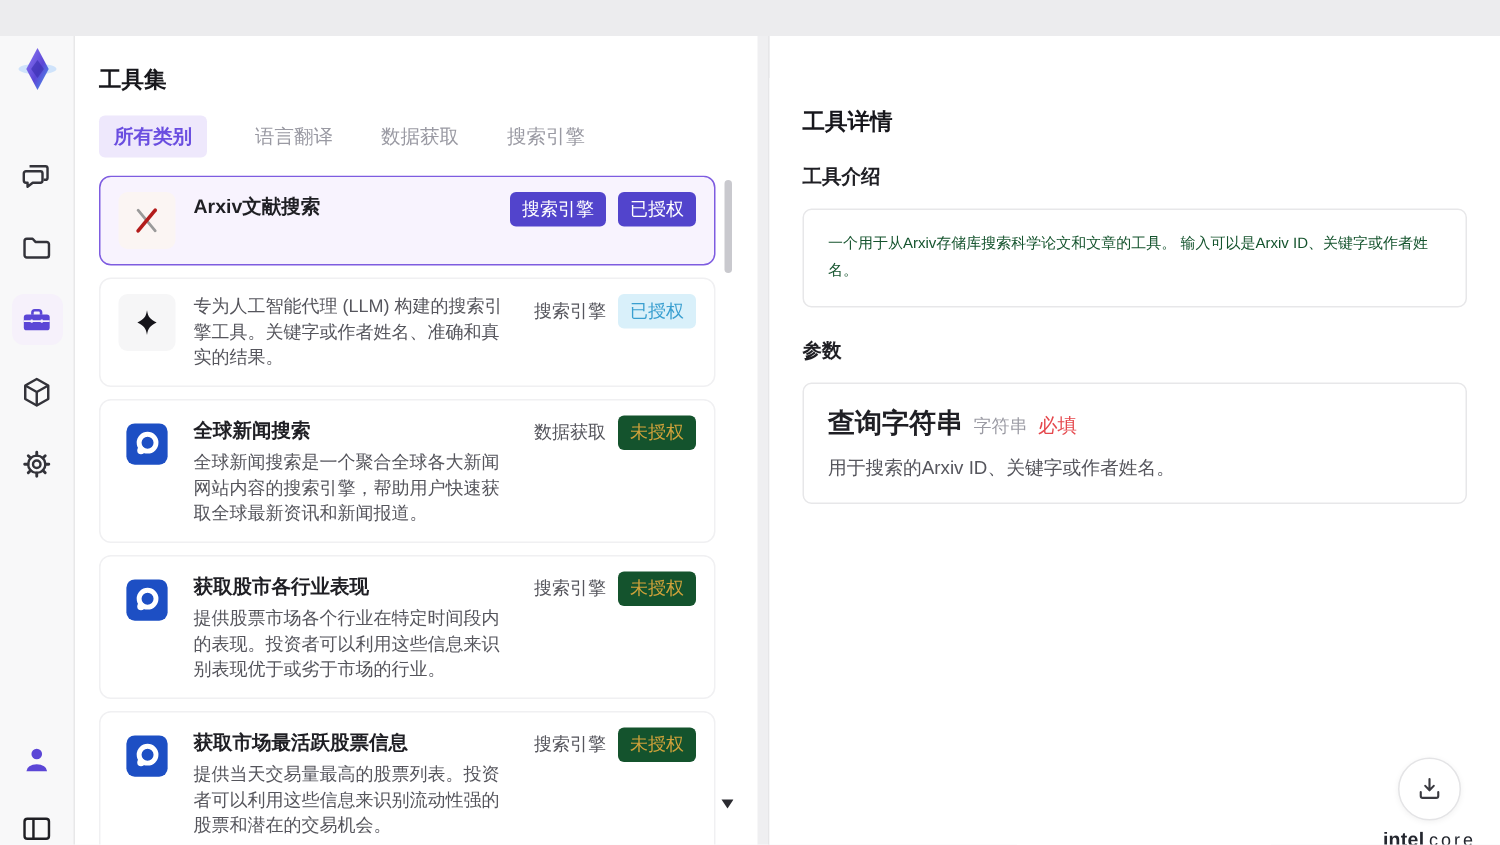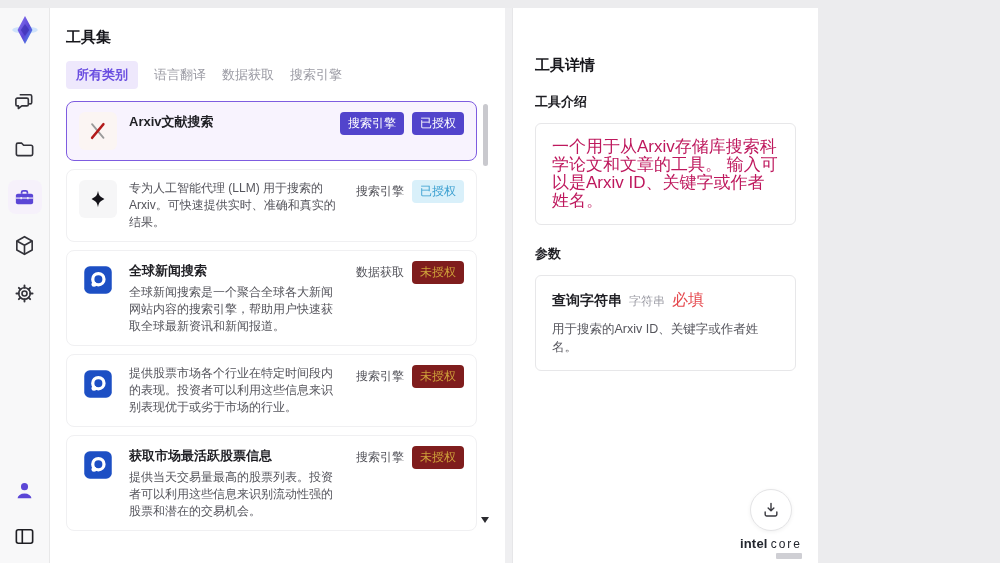--- a/index.html
+++ b/index.html
@@ -1,75 +1,75 @@
 <!DOCTYPE html>
 <html><head>
 <meta charset="utf-8">
 <style>
   * { margin:0; padding:0; box-sizing:border-box; }
   html,body { width:1000px; height:563px; overflow:hidden; background:#ececee;
               font-family:"Liberation Sans","DejaVu Sans",sans-serif; }
-  .app { width:818px; height:563px; padding-top:8px; background:#ececee; }
+  .app { width:1000px; height:563px; padding-top:24px; background:#ececee; }
   .frame { display:flex; height:555px; background:#fff; }
 
   
   .sidebar { width:50px; background:#f8f8f9; border-right:1px solid #e8e8e9;
              display:flex; flex-direction:column; align-items:center; padding:4px 0 10px; }
   .logo { width:36px; height:36px; display:flex; align-items:center; justify-content:center; }
   .side-nav { margin-top:36px; display:flex; flex-direction:column; align-items:center; gap:14px; }
   .side-btn { width:34px; height:34px; border:none; background:transparent; border-radius:8px;
               display:flex; align-items:center; justify-content:center; cursor:pointer; }
   .side-btn.active { background:#f6f1fb; }
   .side-bottom { margin-top:auto; display:flex; flex-direction:column; align-items:center; gap:12px; }
 
   
   .main { width:455px; padding:20px 16px 0 16px; background:#fff; display:flex; flex-direction:column; }
   .main h1 { font-size:15px; font-weight:bold; color:#17171c; margin-bottom:14px; }
-  .tabs { display:flex; align-items:flex-end; gap:16px; }
+  .tabs { display:flex; align-items:flex-end; gap:32px; }
   .tab { border:none; background:transparent; font-size:13px; color:#9a9aa3; cursor:pointer;
          padding:5px 0; border-radius:4px; font-family:inherit; }
   .tab.active { background:#eee8fc; color:#6a4ee0; padding:5px 10px; font-weight:bold; }
   .tool-list { position:relative; margin-top:12px; flex:1; overflow:hidden; padding-right:12px; }
 
   .card { display:flex; gap:12px; padding:10px 12px; border:1px solid #f0f0f2; border-radius:8px;
           background:#fff; margin-bottom:8px; cursor:pointer; }
   .card.selected { border:1.5px solid #7e5ce0; background:#f8f3fe; }
   .tool-icon { width:38px; height:38px; border-radius:6px; flex:0 0 38px;
                display:flex; align-items:center; justify-content:center; background:#f6f6f7; }
   .tool-icon.bg-arxiv-logo { background:#fbf5f3; }
   .tool-icon.bg-news-search { background:transparent; }
   .tool-body { flex:1; min-width:0; }
   .tool-title { font-size:13px; font-weight:bold; color:#1f1f24; margin:1px 0 4px; }
   .tool-desc { font-size:12px; color:#55555c; line-height:17px; }
   .tool-badges { display:flex; gap:8px; align-items:flex-start; white-space:nowrap; margin-left:4px; }
   .badge { font-size:12px; border-radius:4px; padding:3px 8px; }
   .badge.solid { background:#5244cc; color:#fff; }
   .badge.text  { background:transparent; color:#55555c; padding:3px 0; }
   .badge.info  { background:#d9f0fa; color:#3a9fd0; }
-  .badge.warn  { background:#7f1d1d; color:#cfa23a;text-align:right; }
+  .badge.warn  { background:#14532d; color:#cfa23a;text-align:right; }
 
   .scroll-thumb { position:absolute; right:1px; top:3px; width:5px; height:62px;
                   background:#c9c9ce; border-radius:3px; }
   .scroll-arrow { position:absolute; right:0; bottom:40px; width:0; height:0;
                   border-left:4px solid transparent; border-right:4px solid transparent;
                   border-top:6px solid #2b2b30; }
 
   
   .panel-gap { width:8px; background:#efeff1; border-right:1px solid #e6e6e8; }
 
   
   .detail { flex:1; background:#fff; padding:20px 22px; position:relative;margin-top:28px; }
   .detail h1 { font-size:15px; font-weight:bold; color:#17171c; margin-bottom:18px; }
   .detail h2 { font-size:13px; font-weight:bold; color:#1f1f24; margin:4px 0 12px; }
   .box { border:1px solid #e7e7e9; border-radius:6px; background:#fff; padding:14px 16px; margin-bottom:20px; }
-  .intro-text { font-size:17px; color:#be185d; line-height:18px; }
+  .intro-text { font-size:10px; color:#14532d; line-height:18px; }
   .param-head { display:flex; align-items:baseline; gap:7px; }
-  .param-name { font-size:14px; font-weight:bold; color:#1f1f24; }
+  .param-name { font-size:18px; font-weight:bold; color:#1f1f24; }
   .param-type { font-size:12px; color:#9a9aa3; }
-  .param-required { font-size:16px; color:#e5484d; }
+  .param-required { font-size:13px; color:#e5484d; }
   .param-desc { font-size:12.5px; color:#55555c; margin-top:9px; line-height:18px; }
 
   .float-tools { position:absolute; right:16px; bottom:4px; display:flex; flex-direction:column;
                  align-items:center; gap:5px; }
   .dl-btn { width:42px; height:42px; border-radius:50%; border:1px solid #e4e4e6; background:#fff;
             display:flex; align-items:center; justify-content:center; cursor:pointer;
             box-shadow:0 1px 4px rgba(0,0,0,0.06); }
   .brand { display:flex; flex-direction:column; align-items:flex-end; }
   .brand-line { font-size:13px; color:#23262e; }
   .brand-line .intel { font-weight:bold; letter-spacing:0.2px; }
@@ -189,21 +189,21 @@
       <span class="badge auth-badge solid">已授权</span>
     </div>
   </div>
           <div class="card">
     <div class="tool-icon bg-tavily-star">
               <svg viewBox="0 0 24 24" width="22" height="22">
                 <path d="M12 3 C12.8 8 14 9.2 19 12 C14 14.8 12.8 16 12 21 C11.2 16 10 14.8 5 12 C10 9.2 11.2 8 12 3 Z" fill="#15141a"></path>
               </svg>
             </div>
     <div class="tool-body">
-      <div class="tool-desc">专为人工智能代理 (LLM) 用于搜索的Arxiv。可快速提供实时、准确和真实的结果。</div>
+      <div class="tool-desc">专为人工智能代理 (LLM) 构建的搜索引擎工具。关键字或作者姓名、准确和真实的结果。</div>
     </div>
     <div class="tool-badges">
       <span class="badge cat-badge text">搜索引擎</span>
       <span class="badge auth-badge info">已授权</span>
     </div>
   </div>
           <div class="card">
     <div class="tool-icon bg-news-search">
               <svg viewBox="0 0 24 24" width="30" height="30">
                 <rect x="1" y="1" width="22" height="22" rx="4.5" fill="#1d4fc4"></rect>
@@ -222,20 +222,21 @@
   </div>
           <div class="card">
     <div class="tool-icon bg-news-search">
               <svg viewBox="0 0 24 24" width="30" height="30">
                 <rect x="1" y="1" width="22" height="22" rx="4.5" fill="#1d4fc4"></rect>
                 <circle cx="12.3" cy="11.3" r="4.5" fill="none" stroke="#fff" stroke-width="2.6"></circle>
                 <circle cx="8.8" cy="15.4" r="2" fill="#fff"></circle>
               </svg>
             </div>
     <div class="tool-body">
+      <div class="tool-title">获取股市各行业表现</div>
       <div class="tool-desc">提供股票市场各个行业在特定时间段内的表现。投资者可以利用这些信息来识别表现优于或劣于市场的行业。</div>
     </div>
     <div class="tool-badges">
       <span class="badge cat-badge text">搜索引擎</span>
       <span class="badge auth-badge warn">未授权</span>
     </div>
   </div>
           <div class="card">
     <div class="tool-icon bg-news-search">
               <svg viewBox="0 0 24 24" width="30" height="30">

